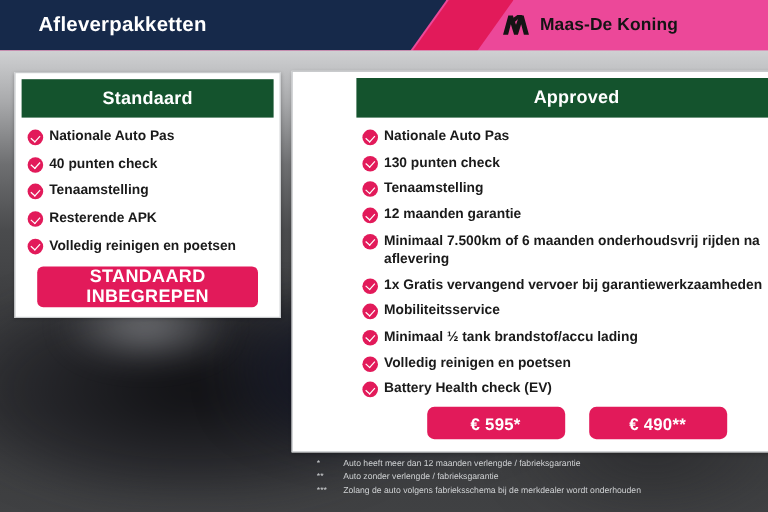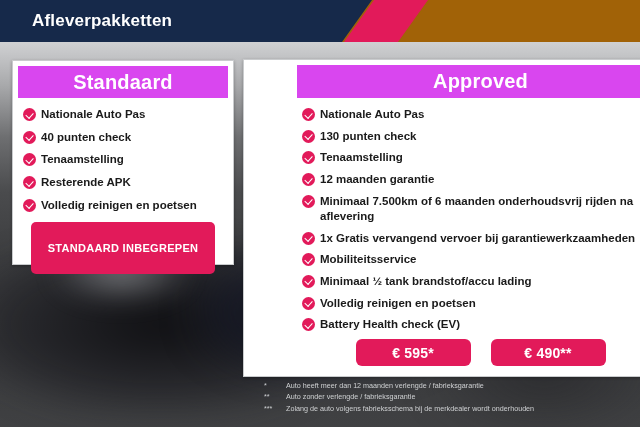--- a/index.html
+++ b/index.html
@@ -23,62 +23,62 @@
     filter:blur(16px);}
   .bg-blob3{position:absolute;left:8%;top:57%;width:22%;height:14%;
     background:radial-gradient(ellipse at 50% 50%,rgba(190,192,196,.55) 0%,rgba(140,142,146,0) 72%);
     filter:blur(12px);}
   .bg-blob4{position:absolute;right:-4%;top:72%;width:38%;height:30%;
     background:radial-gradient(ellipse at 50% 50%,rgba(30,30,33,.55) 0%,rgba(60,60,64,0) 75%);
     filter:blur(16px);}
 
   
   .topbar{position:absolute;left:0;top:0;width:640px;height:42px;z-index:5;
-    background:#a16207;overflow:hidden;}
+    background:#ec4899;overflow:hidden;}
   .topbar-navy{position:absolute;left:0;top:0;height:42px;width:372px;
     background:#16294a;
     clip-path:polygon(0 0,100% 0,calc(100% - 30px) 100%,0 100%);}
   .topbar-pink{position:absolute;left:344px;top:0;height:42px;width:84px;
     background:#e21a5a;
     clip-path:polygon(30px 0,100% 0,calc(100% - 30px) 100%,0 100%);}
   .topbar-title{position:absolute;left:32px;top:0;height:42px;display:flex;align-items:center;
     color:#ffffff;font-size:17px;font-weight:bold;letter-spacing:.2px;}
   .brand{position:absolute;left:418px;top:0;height:42px;display:flex;align-items:center;gap:8px;}
   .brand-mark{width:24px;height:18px;flex:0 0 auto;}
   .brand-name{color:#141414;font-size:14.5px;font-weight:bold;letter-spacing:.1px;white-space:nowrap;}
 
   
   .card{position:absolute;z-index:4;background:#ffffff;
     border:1px solid #c9cbcd;box-shadow:0 1px 3px rgba(0,0,0,.28);}
-  .card-head{background:#d946ef;color:#ffffff;text-align:center;
-    font-size:20px;font-weight:bold;letter-spacing:.2px;
+  .card-head{background:#14532d;color:#ffffff;text-align:center;
+    font-size:15px;font-weight:bold;letter-spacing:.2px;
     display:flex;align-items:center;justify-content:center;}
   .card-body{padding:9px 10px 0 10px;}
 
   #card-standaard{left:12px;top:60px;width:220px;height:203px;}
   #card-standaard .card-head{height:32px;margin:5px 5px 0 5px;}
   #card-approved{left:243px;top:59px;width:377px;height:316px;padding-left:48px;}
   #card-approved .card-head{height:33px;margin:5px 5px 0 5px;}
 
   ul.feat{list-style:none;margin:0;padding:0;}
   ul.feat li{display:flex;align-items:flex-start;gap:5px;
     font-size:11.5px;font-weight:bold;color:#1a1a1a;line-height:1.32;
     margin:0 0 7.5px 0;}
   #card-approved ul.feat li{margin-bottom:6.5px;}
   .tick{flex:0 0 auto;width:13px;height:13px;border-radius:50%;
     background:#e21a5a;position:relative;margin-top:1px;}
   .tick::after{content:"";position:absolute;left:3.6px;top:2.6px;
     width:3.6px;height:6.4px;border:solid #ffffff;border-width:0 1.9px 1.9px 0;
     transform:rotate(42deg);}
   .feat-text{display:block;}
 
-  .btn-standaard{display:block;margin:9px 8px 0 8px;padding:20px 0;
+  .btn-standaard{display:block;margin:9px 8px 0 8px;padding:0 0;
     background:#e21a5a;color:#ffffff;border:none;border-radius:5px;
     font-family:"Liberation Sans",sans-serif;
-    font-size:11px;font-weight:bold;letter-spacing:.3px;text-align:center;width:calc(100% - 16px);cursor:pointer;}
+    font-size:15px;font-weight:bold;letter-spacing:.3px;text-align:center;width:calc(100% - 16px);cursor:pointer;}
 
   .price-row{display:flex;justify-content:center;gap:20px;margin-top:7px;}
   .btn-price{background:#e21a5a;color:#ffffff;border:none;border-radius:6px;
     font-family:"Liberation Sans",sans-serif;
     font-size:14px;font-weight:bold;letter-spacing:.2px;
     width:115px;height:27px;cursor:pointer;}
 
   
   .footnotes{position:absolute;left:264px;top:381px;z-index:4;
     display:flex;flex-direction:column;gap:1px;}
@@ -96,20 +96,27 @@
     <div class="bg-blob1"></div>
     <div class="bg-blob2"></div>
     <div class="bg-blob3"></div>
     <div class="bg-blob4"></div>
   </div>
 
   <div class="topbar">
     <div class="topbar-navy"></div>
     <div class="topbar-pink"></div>
     <div class="topbar-title">Afleverpakketten</div>
+    <div class="brand">
+      <svg class="brand-mark" viewBox="0 0 24 18">
+        <path d="M1.2 17 L5.6 1 L9.4 1 L12 8.6 L14.6 1 L18.4 1 L22.8 17 L18.6 17 L16.3 8.2 L13.6 17 L10.4 17 L7.7 8.2 L5.4 17 Z" fill="#141414"></path>
+        <path d="M13.2 0.6 L17.6 0.6 L10.8 6.6 L9.6 3.1 Z" fill="#141414"></path>
+      </svg>
+      <span class="brand-name">Maas-De Koning</span>
+    </div>
   </div>
 
   <div class="card" id="card-standaard">
     <div class="card-head">Standaard</div>
     <div class="card-body">
       <ul class="feat">
         <li>
             <span class="tick"></span>
             <span class="feat-text">Nationale Auto Pas</span>
           </li>

